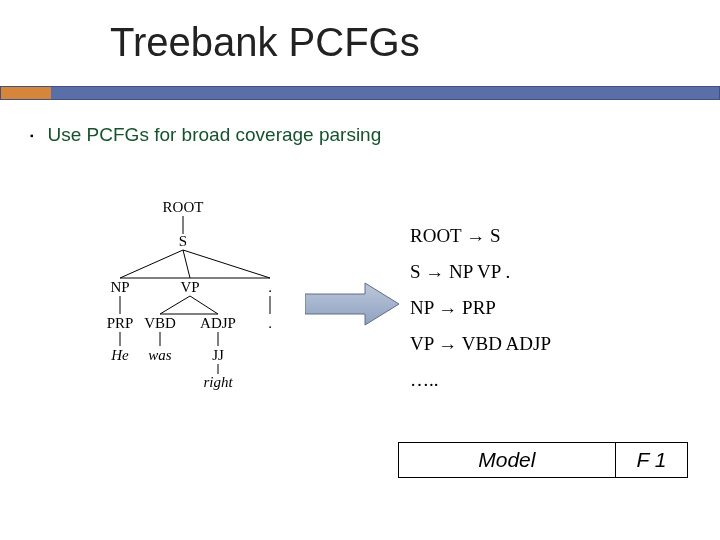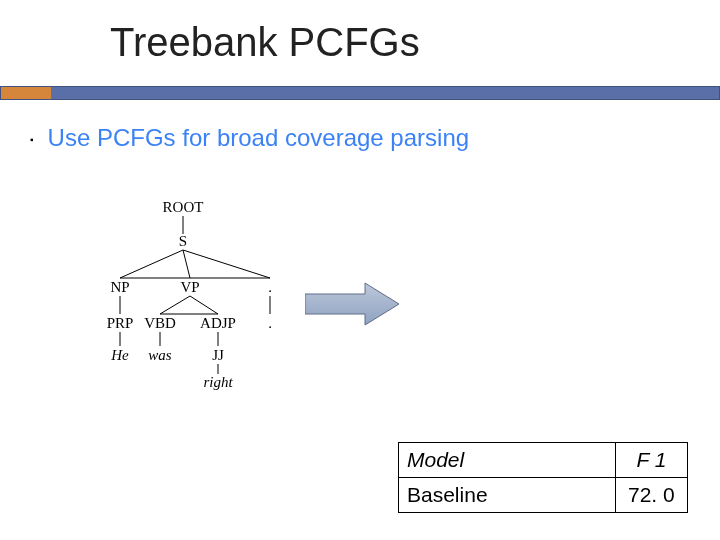--- a/index.html
+++ b/index.html
@@ -39,22 +39,22 @@
     top: 0;
     width: 50px;
     height: 12px;
     background: #d6863a;
   }
   .body {
     position: absolute;
     top: 120px;
     left: 30px;
     right: 30px;
-    font-size: 24px;
-    color: #3b82f6;
+    font-size: 19px;
+    color: #14532d;
   }
   .body ul {
     list-style: none;
     padding: 0;
     margin: 0;
   }
   .body li {
     margin: 4px 0;
   }
   .body li::before {
@@ -103,21 +103,21 @@
   table {
     border-collapse: collapse;
     width: 100%;
   }
   td {
     border: 1px solid #000;
     padding: 2px 8px;
     height: 30px;
   }
   .hdr { font-style: italic; }
-  .col1 { width: 75%; }
+  .col1 { width: 75%; text-align: center; }
   .col2 { width: 25%; text-align: center; }
 </style>
 </head>
 <body>
 
 <div class="slide">
   <div class="title">Treebank PCFGs</div>
   <div class="accent-bar">
     <div class="square"></div>
   </div>
@@ -169,29 +169,32 @@
   <svg class="arrow" viewBox="0 0 95 44">
     <defs>
       <linearGradient id="g1" x1="0" y1="0" x2="0" y2="1">
         <stop offset="0%" stop-color="#bcc7d9"></stop>
         <stop offset="100%" stop-color="#8fa2c2"></stop>
       </linearGradient>
     </defs>
     <polygon points="0,12 60,12 60,1 94,22 60,43 60,32 0,32" fill="url(#g1)" stroke="#5f6d88" stroke-width="1"></polygon>
   </svg>
 
+  <div class="rules">
+    <div class="rule">ROOT → S</div>
+    <div class="rule">S → NP VP .</div>
+    <div class="rule">NP → PRP</div>
+    <div class="rule">VP → VBD ADJP</div>
+    <div class="rule">…..</div>
+  </div>
 
   <div class="table-wrap">
     <table>
       <tbody>
           <tr>
         <td class="hdr col1">Model</td>
         <td class="hdr col2">F 1</td>
       </tr>
-      <tr>
-        <td class="col1">Baseline</td>
-        <td class="col2">72. 0</td>
-      </tr>
     </tbody>
       </table>
   </div>
 
 </div>
 
 </body></html>

